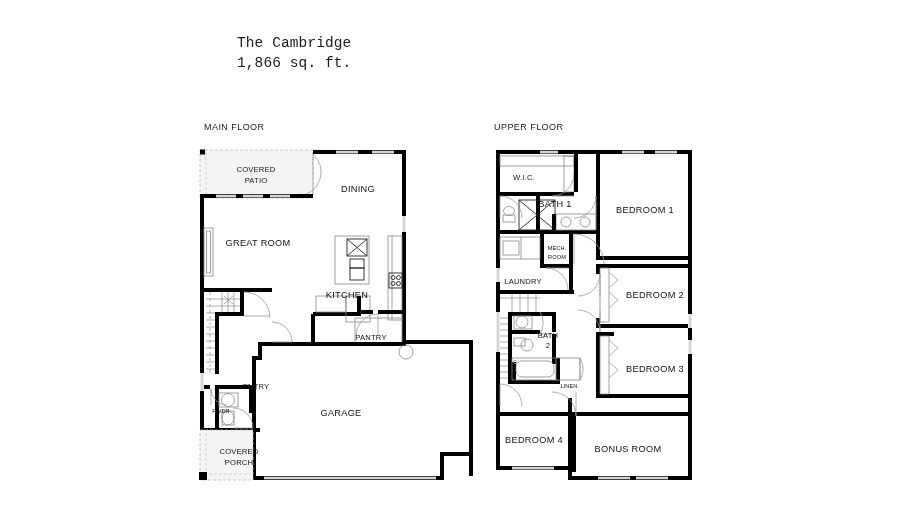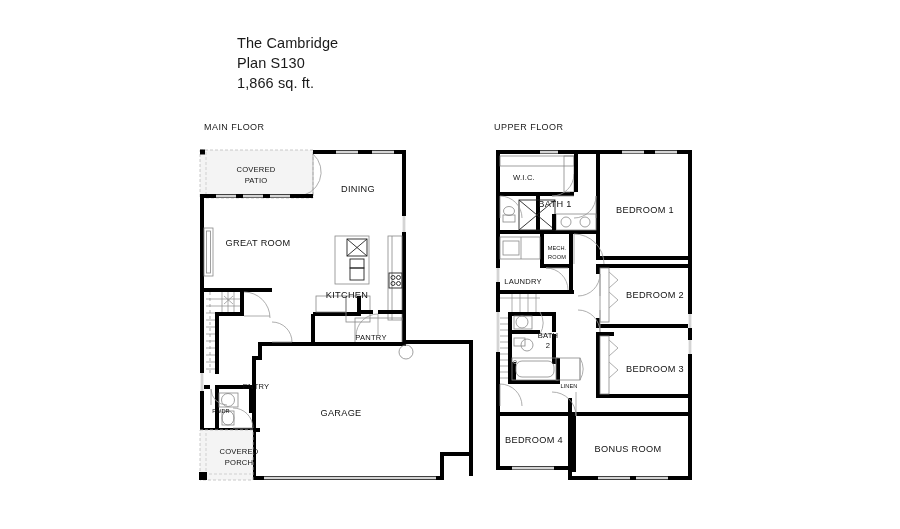--- a/index.html
+++ b/index.html
@@ -3,21 +3,21 @@
 <meta charset="utf-8">
 <style>
   html,body{margin:0;padding:0;}
   body{
     width:900px;height:529px;background:#ffffff;
     font-family:"Liberation Sans", sans-serif;
     color:#111111;overflow:hidden;position:relative;
   }
   #stage{position:absolute;inset:0;}
   .title-block{position:absolute;left:237px;top:33px;}
-  .title-line{font-size:14.5px;line-height:20px;color:#1a1a1a;letter-spacing:.1px;}
+  .title-line{font-size:14.5px;line-height:20px;color:#1a1a1a;letter-spacing:.1px;font-family:Liberation Mono, monospace;}
   .floor-label{position:absolute;font-size:9px;letter-spacing:.45px;color:#1a1a1a;font-weight:400;}
   #mainLabel{left:204px;top:122px;}
   #upperLabel{left:494px;top:122px;text-align:right;}
   svg{position:absolute;left:0;top:0;width:900px;height:529px;overflow:visible;}
   .wall{fill:#000000;}
   .fix{fill:none;stroke:#888888;stroke-width:.8;}
   .fixdk{fill:none;stroke:#222222;stroke-width:.9;}
   .swing{fill:none;stroke:#999999;stroke-width:.8;}
   .win{fill:#d4d4d4;}
   .patiofill{fill:#f4f4f4;stroke:#bdbdbd;stroke-width:.8;stroke-dasharray:3 2;}
@@ -28,21 +28,20 @@
   .r7{font-size:5.6px;letter-spacing:.1px;}
   .stair{fill:none;stroke:#8a8a8a;stroke-width:.7;}
 </style>
 </head>
 <body>
 
 <div id="stage">
 
   <div class="title-block">
     <div class="title-line">The Cambridge</div>
-    <div class="title-line">Plan S130</div>
     <div class="title-line">1,866 sq. ft.</div>
   </div>
 
   <div class="floor-label" id="mainLabel">MAIN FLOOR</div>
   <div class="floor-label" id="upperLabel">UPPER FLOOR</div>
 
   <svg viewBox="0 0 900 529">
 
     <g>
 

